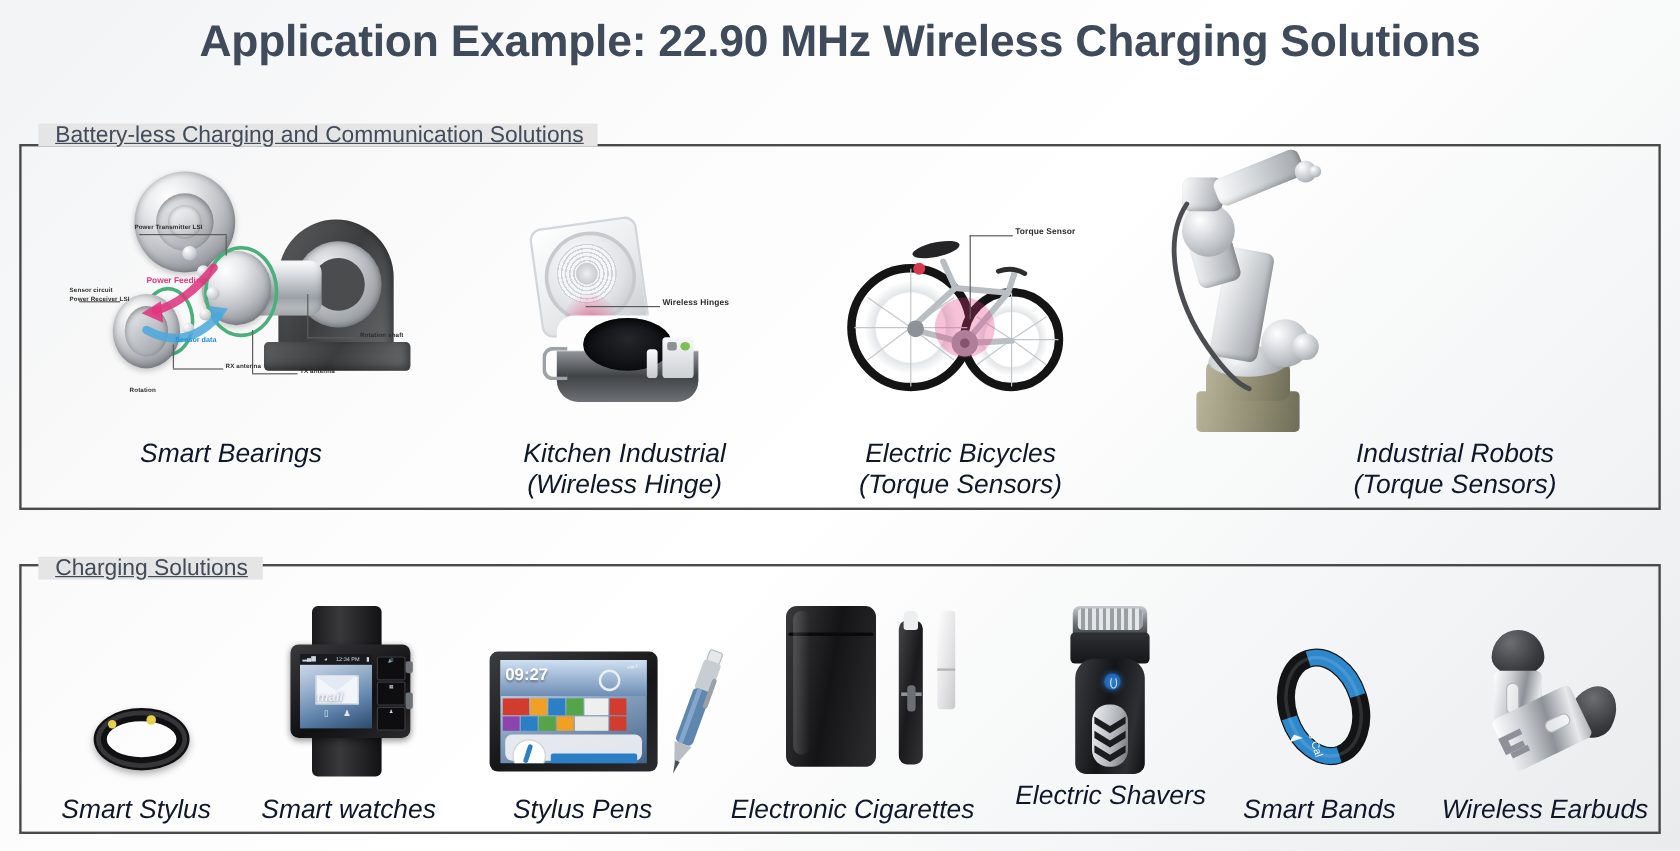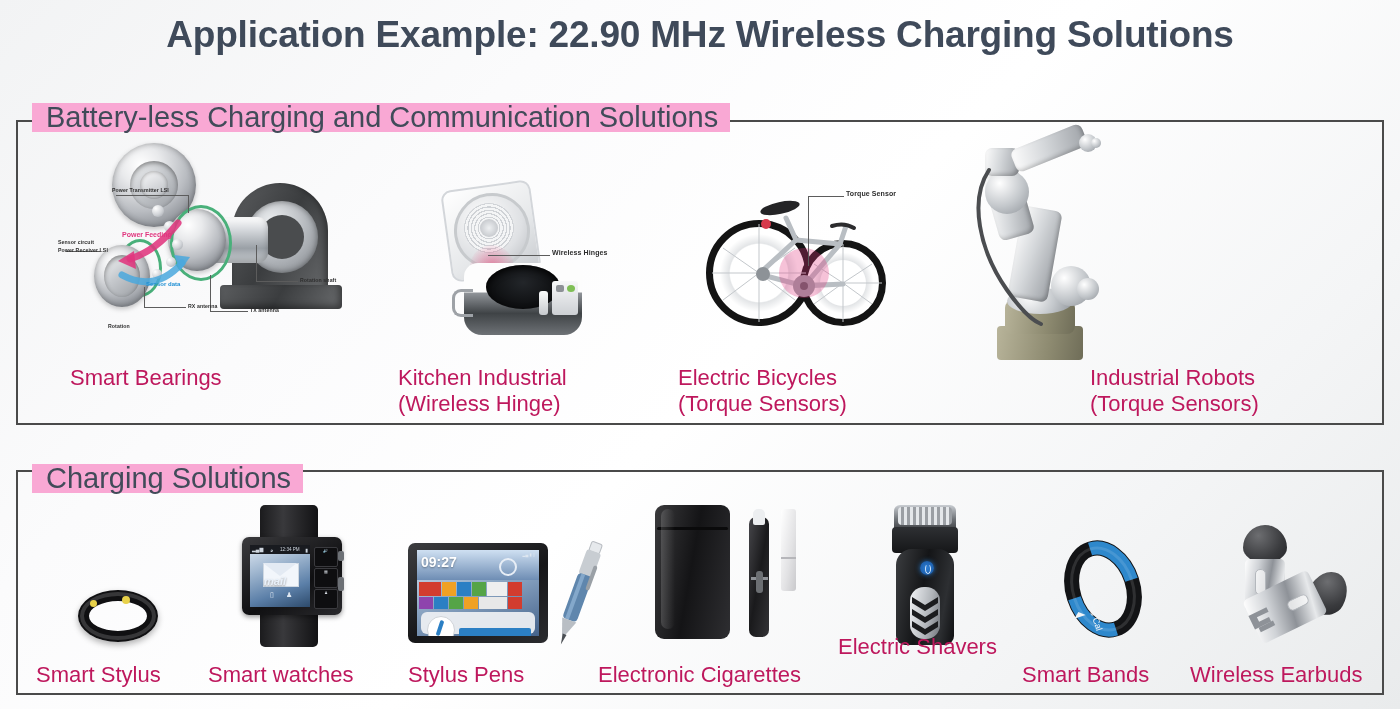--- a/index.html
+++ b/index.html
@@ -16,28 +16,28 @@
   .title{
     position:absolute;left:0;top:14px;width:1400px;text-align:center;
     font-size:37px;font-weight:bold;letter-spacing:-.2px;color:#3f4a5a;
   }
 
   
   .panel{position:absolute;border:2px solid #4a4a4a;box-sizing:border-box;}
   .panel#panelA{left:16px;top:120px;width:1368px;height:305px;}
   .panel#panelB{left:16px;top:470px;width:1368px;height:225px;}
   .legend{
-    position:absolute;background:#f9a8d4;padding:0 12px 0 14px;
-    font-size:29px;color:#414b59;white-space:nowrap;line-height:1;
+    position:absolute;background:#e5e5e5;padding:0 12px 0 14px;
+    font-size:19px;color:#414b59;white-space:nowrap;line-height:1;text-decoration:underline;
   }
   .legend#legendA{left:32px;top:103px;}
   .legend#legendB{left:32px;top:452px;margin-top:12px;}
 
   
-  .cap{position:absolute;font-size:22px;color:#be185d;line-height:1.18;white-space:pre-line;}
+  .cap{position:absolute;text-align:center;font-size:22px;color:#0f172a;line-height:1.18;white-space:pre-line;font-style:italic;}
 
   
   .art{position:absolute;}
   .tiny{position:absolute;font-size:5.2px;color:#2d2d2d;font-weight:bold;white-space:nowrap;letter-spacing:.1px;}
   .lead{position:absolute;background:#5c5c5c;height:1px;}
   .leadv{position:absolute;background:#5c5c5c;width:1px;}
 
   
   #bearingArt{left:60px;top:135px;width:290px;height:225px;}
   .ring{position:absolute;border-radius:50%;}
@@ -371,21 +371,21 @@
     <div style="position:absolute;left:20px;top:82px;width:30px;height:52px;border-radius:14px;
          background:linear-gradient(100deg,#f2f4f6,#b0b4b9 60%,#70747a);"></div>
     <svg width="72" height="142" style="position:absolute;left:0;top:0;">
       <g fill="#1b1c1e">
         <path d="M22 92 L35 100 L48 92 L48 98 L35 106 L22 98 Z"></path>
         <path d="M22 104 L35 112 L48 104 L48 110 L35 118 L22 110 Z"></path>
         <path d="M22 116 L35 124 L48 116 L48 122 L35 130 L22 122 Z"></path>
       </g>
     </svg>
   </div>
-  <div class="cap" style="left:838px;top:634px;width:175px;">Electric Shavers</div>
+  <div class="cap" style="left:838px;top:650px;width:175px;">Electric Shavers</div>
 
   <div class="art" id="bandArt">
     <svg width="92" height="98" viewBox="0 0 92 98">
       <g transform="rotate(-18 46 49)">
         <ellipse cx="46" cy="49" rx="30" ry="42" fill="none" stroke="#131416" stroke-width="15"></ellipse>
         <path d="M46 7 a30 42 0 0 1 30 42" fill="none" stroke="#2f8ed6" stroke-width="13" opacity=".95"></path>
         <path d="M46 91 a30 42 0 0 1 -30 -42" fill="none" stroke="#2f8ed6" stroke-width="13" opacity=".95"></path>
         <ellipse cx="46" cy="49" rx="30" ry="42" fill="none" stroke="rgba(255,255,255,.12)" stroke-width="3"></ellipse>
       </g>
       <text x="30" y="62" fill="#f2f5f8" font-size="9" font-family="Liberation Sans, sans-serif" transform="rotate(72 30 62)">256 Cal</text>

